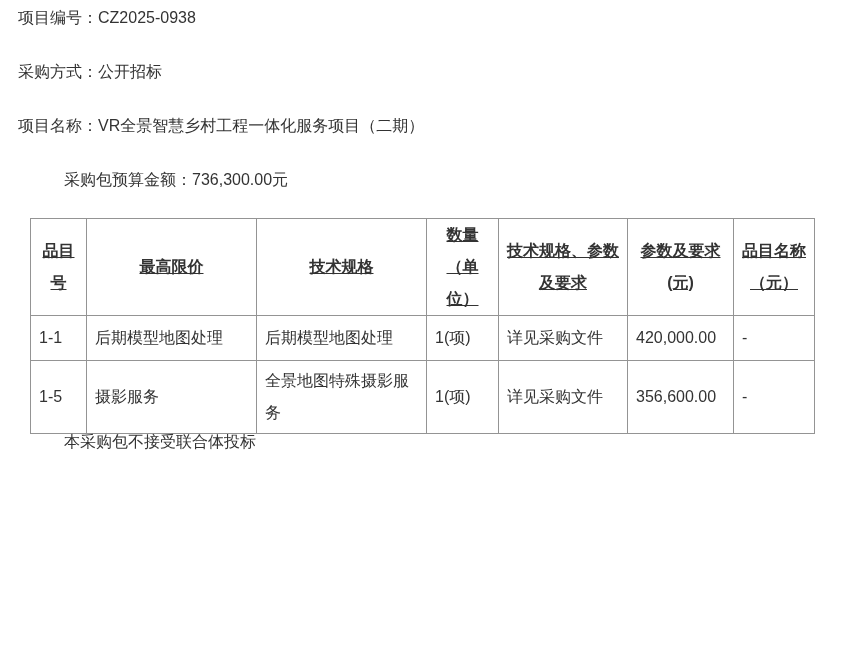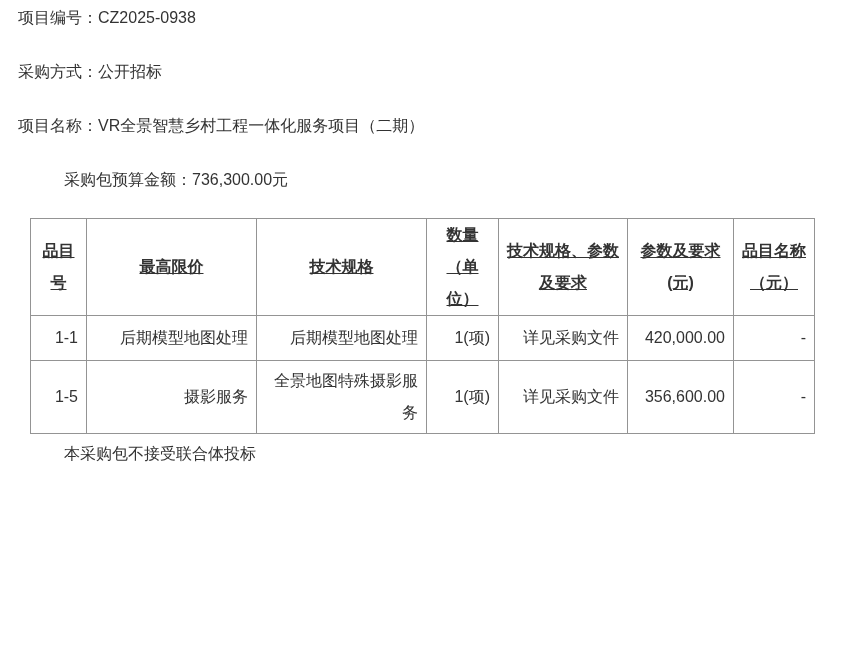--- a/index.html
+++ b/index.html
@@ -48,28 +48,27 @@
   table.items th {
     font-weight: bold;
     text-align: center;
     padding: 0 4px;
     height: 65px;
     vertical-align: middle;
     text-decoration: underline;
   }
   table.items td {
     font-weight: normal;
-    text-align: right;
+    text-align: left;
     padding: 0 8px;
     vertical-align: middle;
   }
   tr.row-1 { height: 45px; }
   tr.row-2 { height: 73px; }
   p.after-table {
-    margin-top: 12px;
     margin-bottom: 39px;
   }
 </style>
 </head>
 <body>
 
 <div class="page">
 
   <p class="line"><span class="label">项目编号：</span><span class="value">CZ2025-0938</span></p>
 

